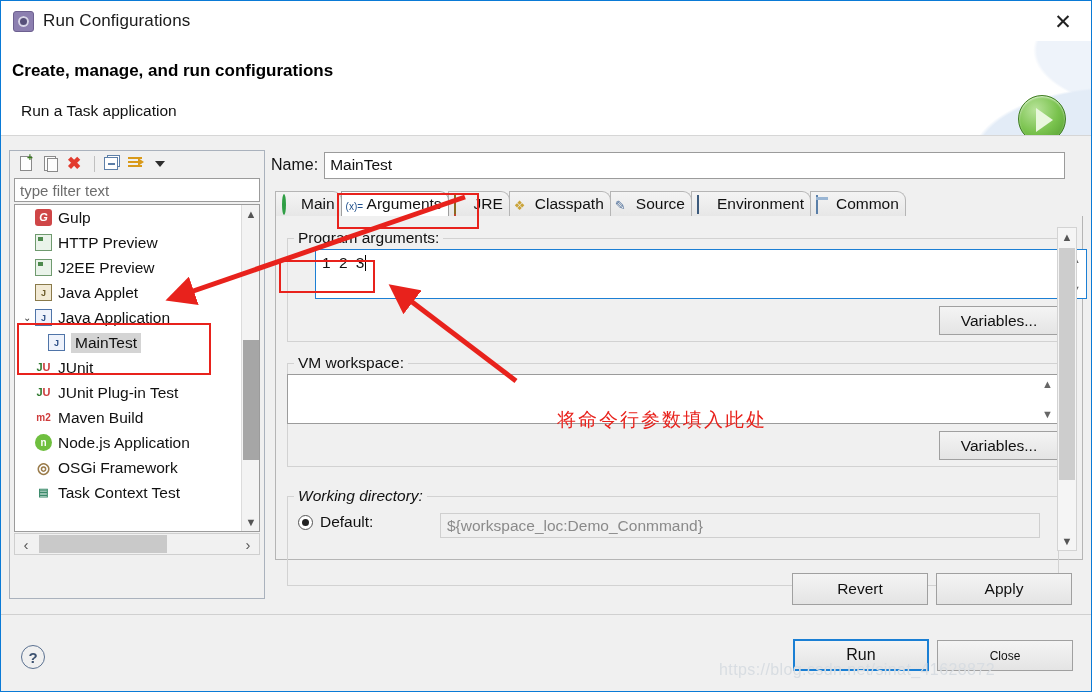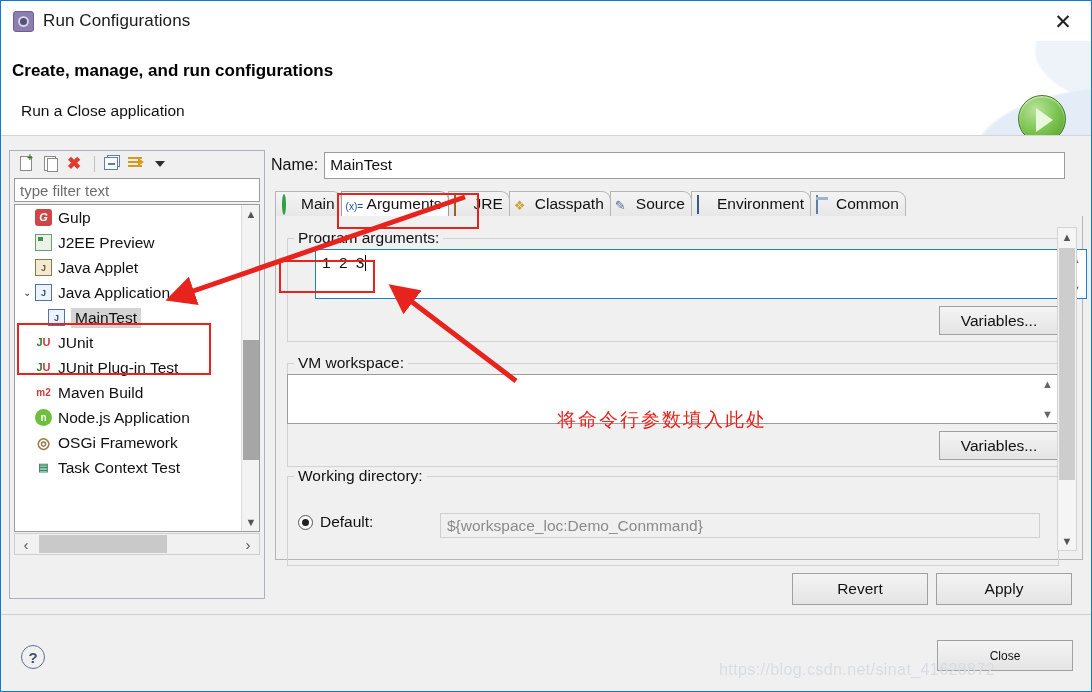--- a/index.html
+++ b/index.html
@@ -458,21 +458,21 @@
 
   <div class="titlebar">
     <div class="title-icon"></div>
     <div class="title-text">Run Configurations</div>
     <div class="close-btn">✕</div>
   </div>
 
   <div class="header">
     <div class="header-swoosh"></div>
     <div class="header-title">Create, manage, and run configurations</div>
-    <div class="header-sub">Run a Close application</div>
+    <div class="header-sub">Run a Task application</div>
     <div class="run-badge"></div>
   </div>
 
   <div class="hr-top"></div>
 
   <div class="body">
 
     <div class="left-panel">
 
       <div class="tool-row">
@@ -505,20 +505,25 @@
 
       <div class="tree-box">
         <div class="tree-list">
 
           <div class="tree-row">
             <span class="twisty"></span>
             <span class="ico gulp">G</span>
             <span class="lbl">Gulp</span>
           </div>
 
+          <div class="tree-row">
+            <span class="twisty"></span>
+            <span class="ico srv"></span>
+            <span class="lbl">HTTP Preview</span>
+          </div>
 
           <div class="tree-row">
             <span class="twisty"></span>
             <span class="ico srv"></span>
             <span class="lbl">J2EE Preview</span>
           </div>
 
           <div class="tree-row">
             <span class="twisty"></span>
             <span class="ico applet">J</span>
@@ -647,21 +652,21 @@
         </div>
         <div class="ta" style="left:11px; top:158px; width:772px; height:50px;">
           <span></span>
           <span class="ta-scroll">
             <span>▲</span>
             <span>▼</span>
           </span>
         </div>
         <div class="btn" style="left:663px; top:215px; width:120px; height:29px;">Variables...</div>
 
-        <div class="group" style="left:11px; top:260px; width:772px; height:90px;">
+        <div class="group" style="left:11px; top:280px; width:772px; height:90px;font-style:italic;">
           <div class="group-label">Working directory:</div>
         </div>
         <div class="radio-row" style="left:22px; top:297px;justify-content:flex-end;">
           <span class="radio"></span>
           <span style="font-size:15.5px;color:#111;">Default:</span>
           <span class="ro-input">${workspace_loc:Demo_Conmmand}</span>
         </div>
       </div>
 
       <div class="right-vscroll" style="left:786px;top:77px;height:324px;">
@@ -675,20 +680,21 @@
         <div class="btn" style="left:665px; top:0; width:136px; height:32px;">Apply</div>
       </div>
 
     </div>
   </div>
 
   <div class="bottom-sep"></div>
 
   <div class="bottom-bar">
     <div class="help-ico">?</div>
+    <div class="btn-run">Run</div>
     <div class="btn-close">Close</div>
   </div>
 
   <div class="watermark">https://blog.csdn.net/sinat_41628872</div>
 
   <div class="ann-box" style="left:16px; top:322px; width:194px; height:52px;"></div>
   <div class="ann-box" style="left:336px; top:192px; width:142px; height:36px;"></div>
   <div class="ann-box" style="left:278px; top:259px; width:96px; height:33px;"></div>
 
   <svg class="ann-svg" viewBox="0 0 1092 692" xmlns="http://www.w3.org/2000/svg">

